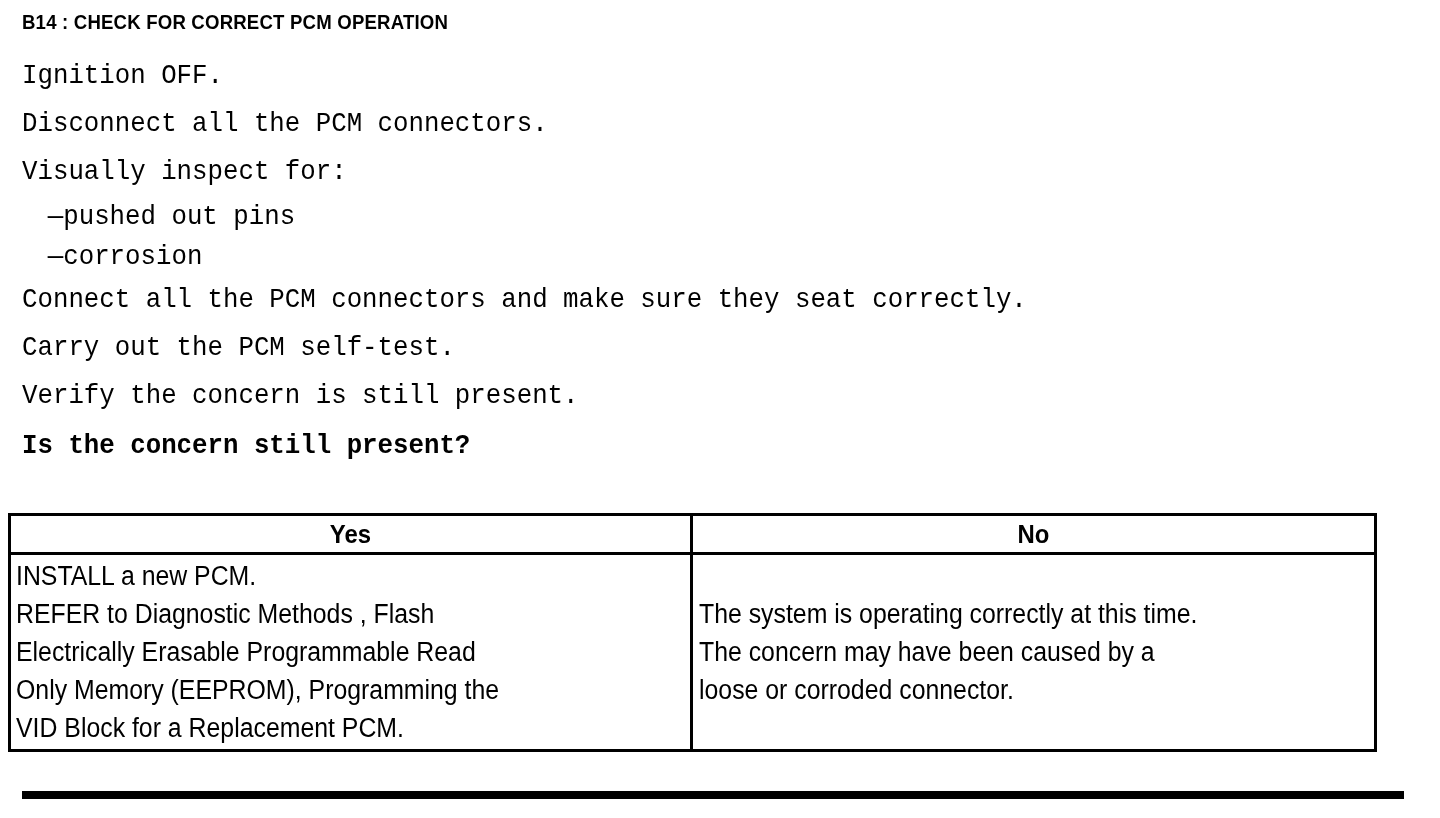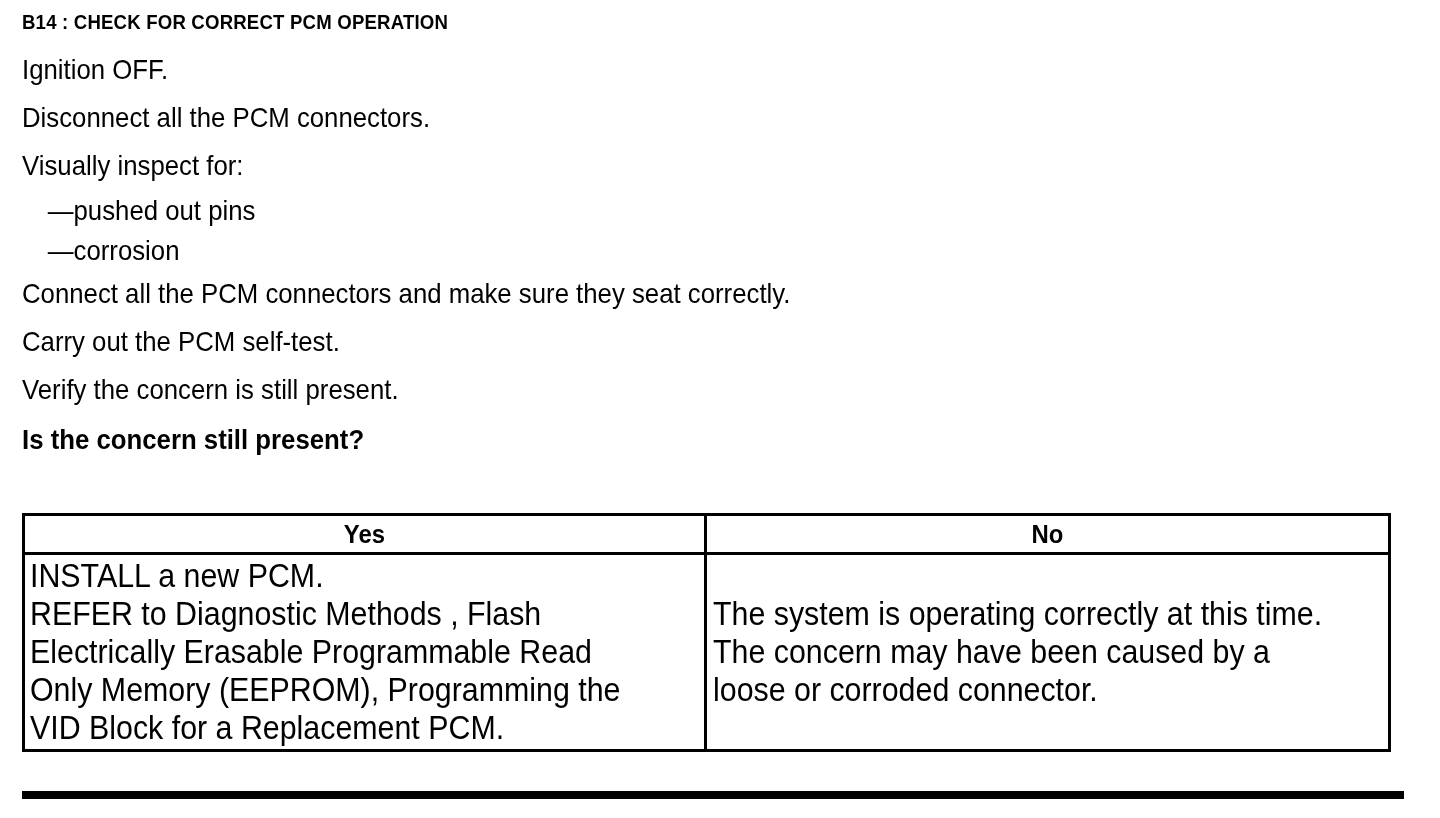--- a/index.html
+++ b/index.html
@@ -34,22 +34,23 @@
     transform: scaleX(0.93);
     transform-origin: left center;
     white-space: nowrap;
     line-height: 26px;
   }
 
   
   .steps {
     position: absolute;
     left: 22px;
-    top: 46px;
+    top: 52px;
     width: 1380px;
+    font-family: Liberation Mono, monospace;
   }
   .step-line {
     font-size: 28px;
     line-height: 48px;
     white-space: nowrap;
     transform: scaleX(0.92);
     transform-origin: left center;
     font-weight: normal;
   }
   .step-line.sub {
@@ -61,21 +62,21 @@
     line-height: 42px;
   }
   .step-line.question {
     font-weight: bold;
     line-height: 52px;
   }
 
   
   .decision-table {
     position: absolute;
-    left: 22px;
+    left: 8px;
     top: 513px;
     width: 1366px;
     border-collapse: collapse;
     table-layout: fixed;
   }
   .decision-table col.c-yes { width: 682px; }
   .decision-table col.c-no  { width: 684px; }
 
   .decision-table th,
   .decision-table td {
@@ -90,21 +91,21 @@
     text-align: center;
     line-height: 36px;
     transform: scaleX(1);
   }
   .decision-table th .hdr-text {
     display: inline-block;
     transform: scaleX(0.92);
   }
   .decision-table td {
     height: 188px;
-    font-size: 33px;
+    font-size: 27px;
   }
   .cell-body {
     padding: 2px 4px 2px 5px;
   }
   .cell-body .cline {
     line-height: 38px;
     white-space: nowrap;
     transform: scaleX(0.92);
     transform-origin: left center;
   }

